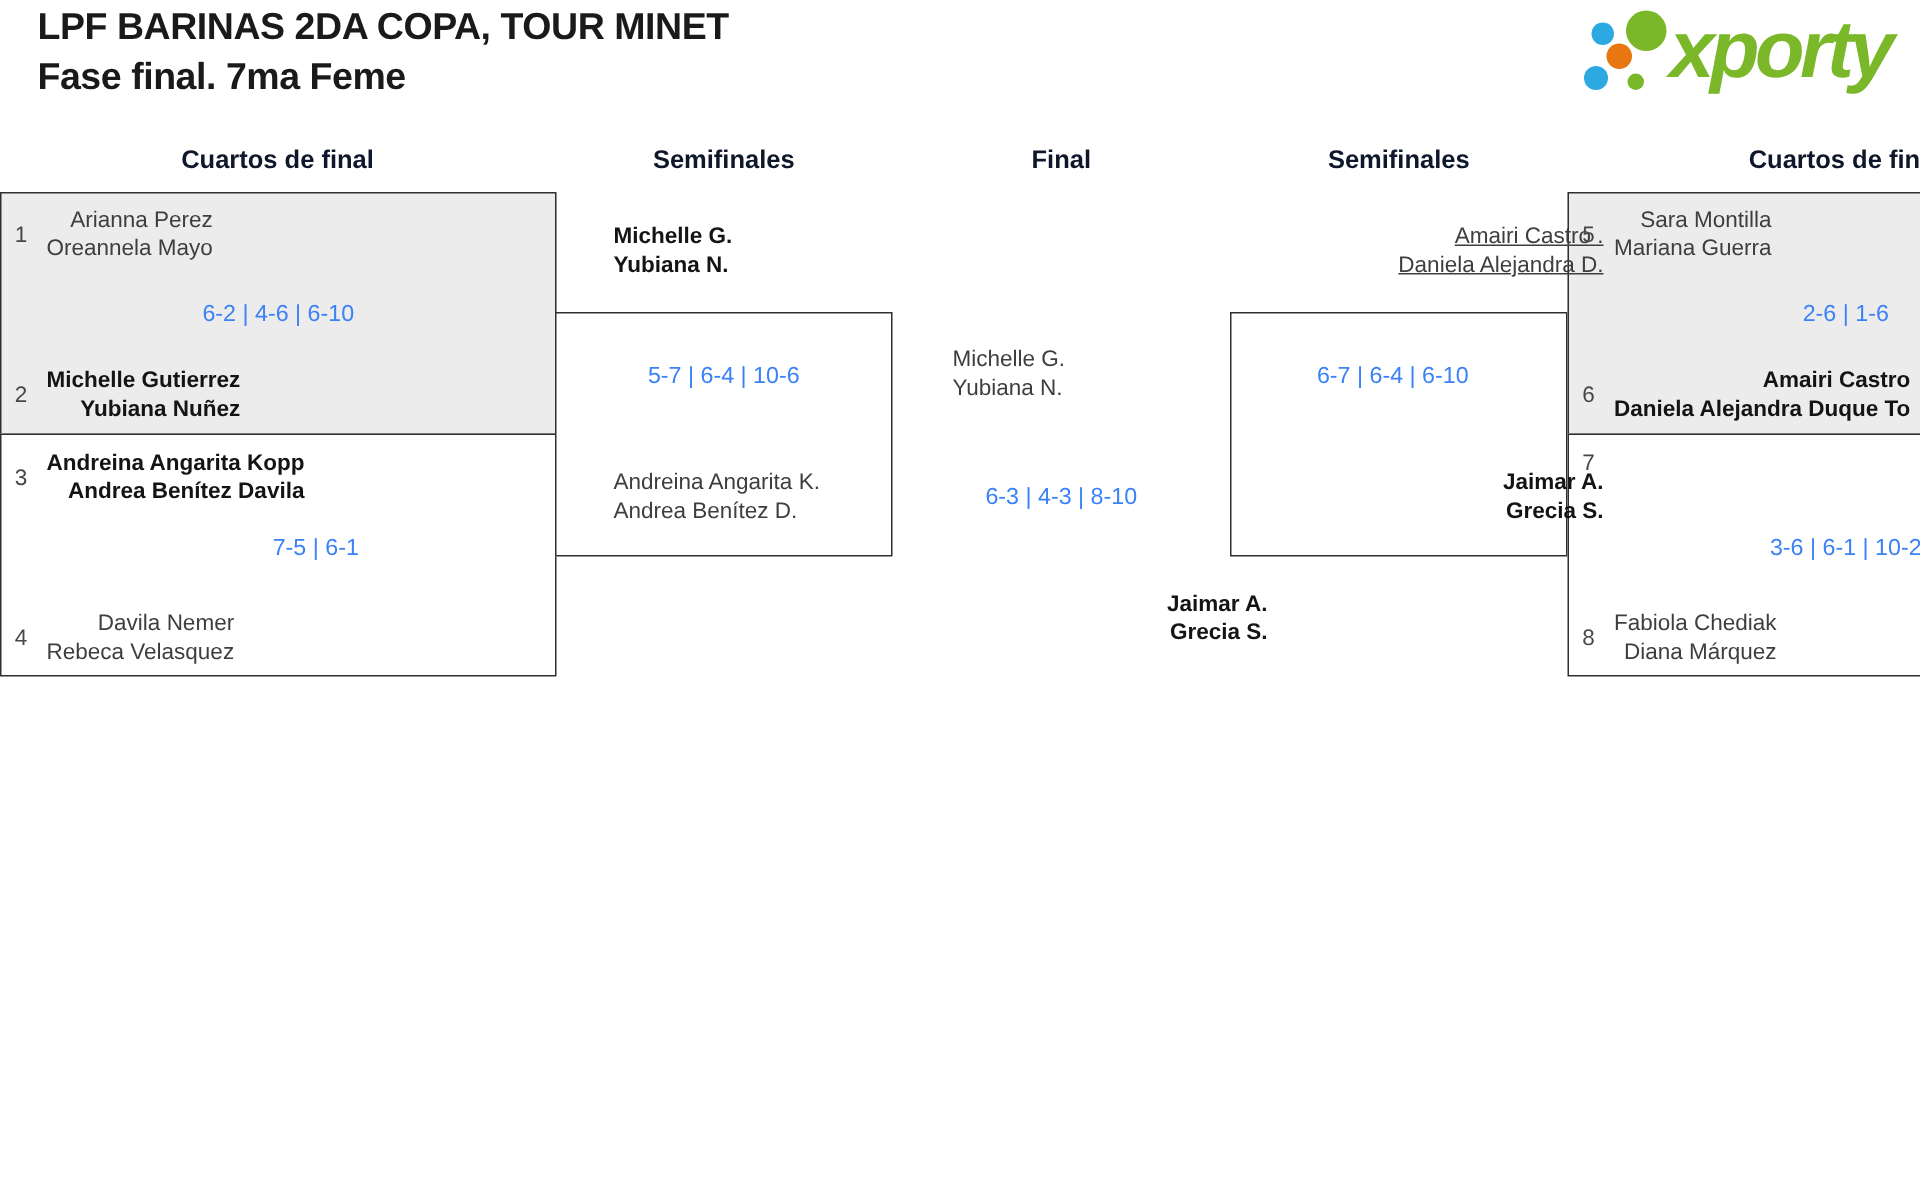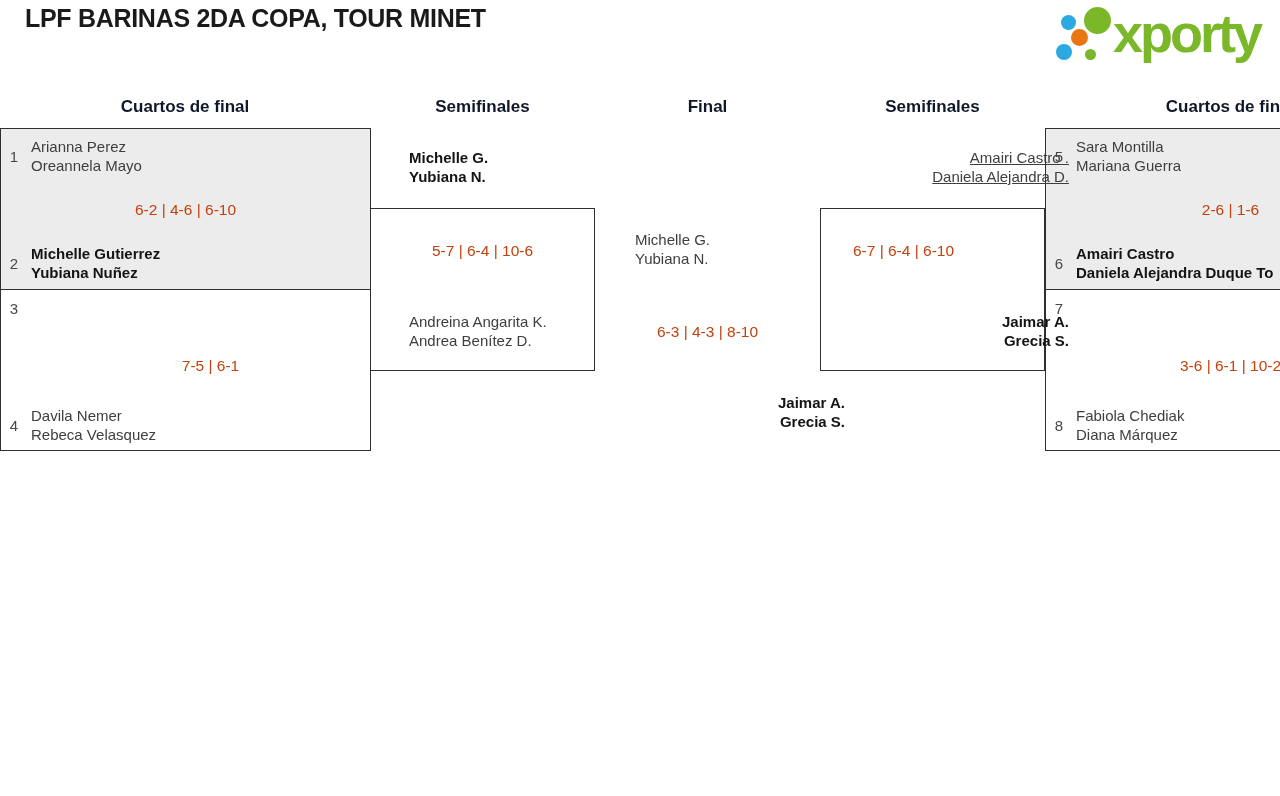--- a/index.html
+++ b/index.html
@@ -14,21 +14,21 @@
   
   .page-title {
     font-size:25px; font-weight:700; color:#1a1a1a;
     line-height:33px; letter-spacing:-0.3px; white-space:nowrap;
   }
 
   
   .dot { position:absolute; border-radius:50%; }
   .brand {
     position:absolute; font-size:54px; font-weight:700;
-    color:#7ab829; letter-spacing:-3px; line-height:1; white-space:nowrap;
+    color:#7ab829; letter-spacing:-3px; line-height:1; white-space:nowrap;font-style:italic;
   }
 
   
   .round-header {
     position:absolute; top:97px; font-size:17px; font-weight:700;
     color:#0f172a; text-align:center; line-height:20px; white-space:nowrap;
   }
 
   
   .box {
@@ -39,42 +39,43 @@
 
   
   .team {
     position:absolute; display:flex; align-items:stretch;
     font-size:15px; line-height:19px; color:#3e3e3e; white-space:nowrap;
   }
   .team .seed {
     width:16px; text-align:center; align-self:center;
     margin-right:9px; color:#474747; font-size:15px;
   }
-  .names { display:flex; flex-direction:column; }
+  .names { display:flex; flex-direction:column;text-align:right; }
   .names span { white-space:nowrap; }
   .team.winner .names, .team-plain.winner { font-weight:700; color:#141414; }
 
   .team-plain {
     position:absolute; font-size:15px; line-height:19px;
     color:#3e3e3e; white-space:nowrap;margin-left:32px;
   }
   .team-plain span { display:block; }
   .align-right { text-align:right; }
 
   
   .score {
     position:absolute; font-size:15.5px; line-height:19px;
-    color:#c2410c; text-align:center; white-space:nowrap;
+    color:#3b82f6; text-align:center; white-space:nowrap;
   }
 </style>
 </head>
 <body>
 
 <div class="abs" style="left:2px; top:2px;">
   <div class="page-title">LPF BARINAS 2DA COPA, TOUR MINET</div>
+  <div class="page-title">Fase final. 7ma Feme</div>
 </div>
 
 <div>
   <span class="dot" style="left:1061px; top:15px; width:15px; height:15px; background:#2ba9e0;"></span>
   <span class="dot" style="left:1084px; top:7px;  width:27px; height:27px; background:#7ab829;"></span>
   <span class="dot" style="left:1071px; top:29px; width:17px; height:17px; background:#e87611;"></span>
   <span class="dot" style="left:1056px; top:44px; width:16px; height:16px; background:#2ba9e0;"></span>
   <span class="dot" style="left:1085px; top:49px; width:11px; height:11px; background:#7ab829;"></span>
   <span class="brand" style="left:1113px; top:6px;">xporty</span>
 </div>
@@ -103,20 +104,24 @@
 <div class="team winner" style="left:6px; top:244px;">
   <span class="seed">2</span>
   <span class="names">
     <span>Michelle Gutierrez</span>
     <span>Yubiana Nuñez</span>
   </span>
 </div>
 
 <div class="team winner" style="left:6px; top:299px;">
   <span class="seed">3</span>
+  <span class="names">
+    <span>Andreina Angarita Kopp</span>
+    <span>Andrea Benítez Davila</span>
+  </span>
 </div>
 <div class="score" style="left:0; top:356px; width:421px;">7-5 | 6-1</div>
 <div class="team" style="left:6px; top:406px;">
   <span class="seed">4</span>
   <span class="names">
     <span>Davila Nemer</span>
     <span>Rebeca Velasquez</span>
   </span>
 </div>
 
@@ -137,21 +142,21 @@
 <div class="score" style="left:595px; top:322px; width:225px;">6-3 | 4-3 | 8-10</div>
 <div class="team-plain winner align-right" style="left:595px; top:393px; width:218px;">
   <span>Jaimar A.</span>
   <span>Grecia S.</span>
 </div>
 
 <div class="team-plain align-right" style="left:820px; top:148px; width:217px;text-decoration:underline;">
   <span>Amairi Castro .</span>
   <span>Daniela Alejandra D.</span>
 </div>
-<div class="score" style="left:791px; top:241px; width:225px;">6-7 | 6-4 | 6-10</div>
+<div class="score" style="left:816px; top:241px; width:225px;">6-7 | 6-4 | 6-10</div>
 <div class="team-plain winner align-right" style="left:820px; top:312px; width:217px;">
   <span>Jaimar A.</span>
   <span>Grecia S.</span>
 </div>
 
 <div class="team" style="left:1051px; top:137px;">
   <span class="seed">5</span>
   <span class="names">
     <span>Sara Montilla</span>
     <span>Mariana Guerra</span>

